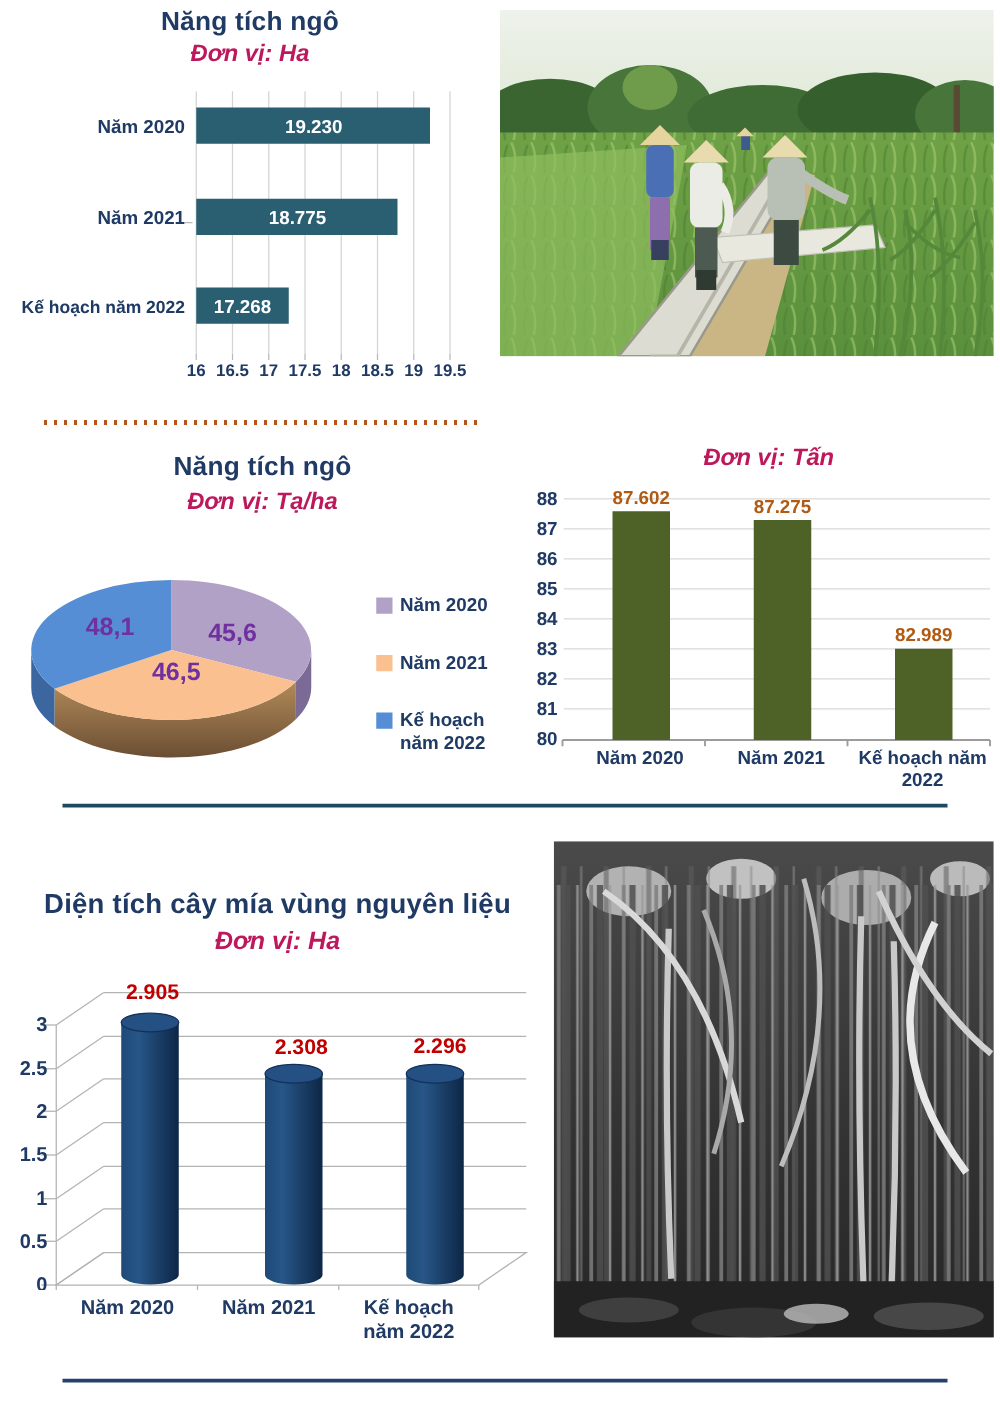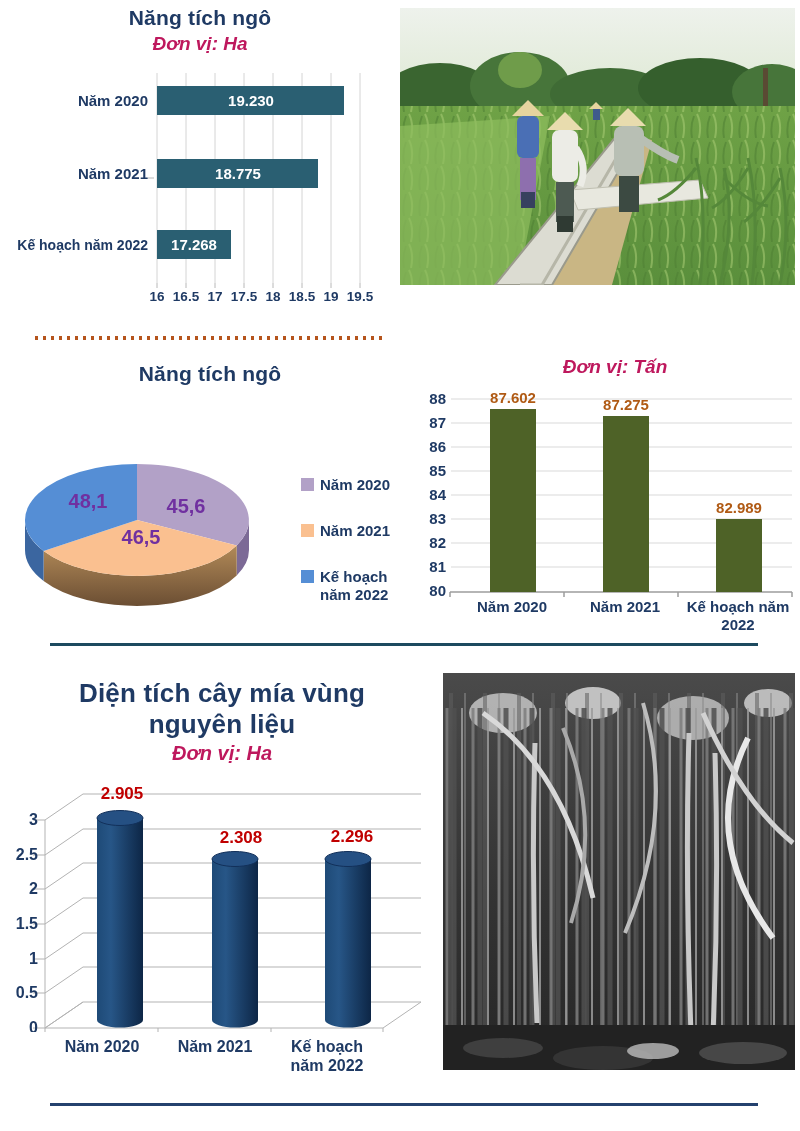--- a/index.html
+++ b/index.html
@@ -146,20 +146,21 @@
       <path d="M296,160 Q276,185 258,192"></path>
         <path d="M324,170 Q348,195 368,198"></path>
       <path d="M348,160 Q330,190 312,200"></path>
         <path d="M380,170 Q362,200 344,214"></path>
     </g>
   </svg>
 
   <div class="abs dotted-divider" style="left:35px;top:336px;width:350px;"></div>
 
   <div class="abs chart-title" style="left:30px;top:362px;width:360px;">Năng tích ngô</div>
+  <div class="abs chart-unit" style="left:30px;top:391px;width:360px;">Đơn vị: Tạ/ha</div>
 
   <svg class="abs" style="left:0;top:440px;" width="295" height="200" viewBox="0 0 295 200">
     <defs>
       <linearGradient id="brownSide" x1="0" y1="0" x2="0" y2="1">
         <stop offset="0" stop-color="#b28a58"></stop>
           <stop offset="1" stop-color="#6b4e33"></stop>
       </linearGradient>
     </defs>
     <g>
       <path d="M249,80 A112,56 0 0 1 236.7,105.4 L236.7,135.4 A112,56 0 0 0 249,110 Z" fill="#7c6a96"></path>
@@ -232,21 +233,21 @@
       <text class="barValO" x="206" y="25">87.275</text>
       <text class="barValO" x="319" y="128">82.989</text>
     </g>
   </svg>
   <div class="abs cat-label" style="left:452px;top:598px;width:120px;">Năm 2020</div>
   <div class="abs cat-label" style="left:565px;top:598px;width:120px;">Năm 2021</div>
   <div class="abs cat-label" style="left:678px;top:598px;width:120px;">Kế hoạch năm 2022</div>
 
   <div class="abs solid-divider-1" style="left:50px;top:643px;width:708px;"></div>
 
-  <div class="abs chart-title" style="left:32px;top:678px;width:380px;font-size:26px;">Diện tích cây mía vùng nguyên liệu</div>
+  <div class="abs chart-title" style="left:32px;top:710px;width:380px;font-size:22px;">Diện tích cây mía vùng nguyên liệu</div>
   <div class="abs chart-unit" style="left:32px;top:742px;width:380px;font-size:20px;">Đơn vị: Ha</div>
 
   <svg class="abs" style="left:0;top:780px;" width="445" height="252" viewBox="0 0 445 252">
     <defs>
       <linearGradient id="cylBody" x1="0" y1="0" x2="1" y2="0">
         <stop offset="0" stop-color="#1e4a77"></stop>
           <stop offset="0.3" stop-color="#275687"></stop>
           <stop offset="1" stop-color="#0d2646"></stop>
       </linearGradient>
     </defs>

